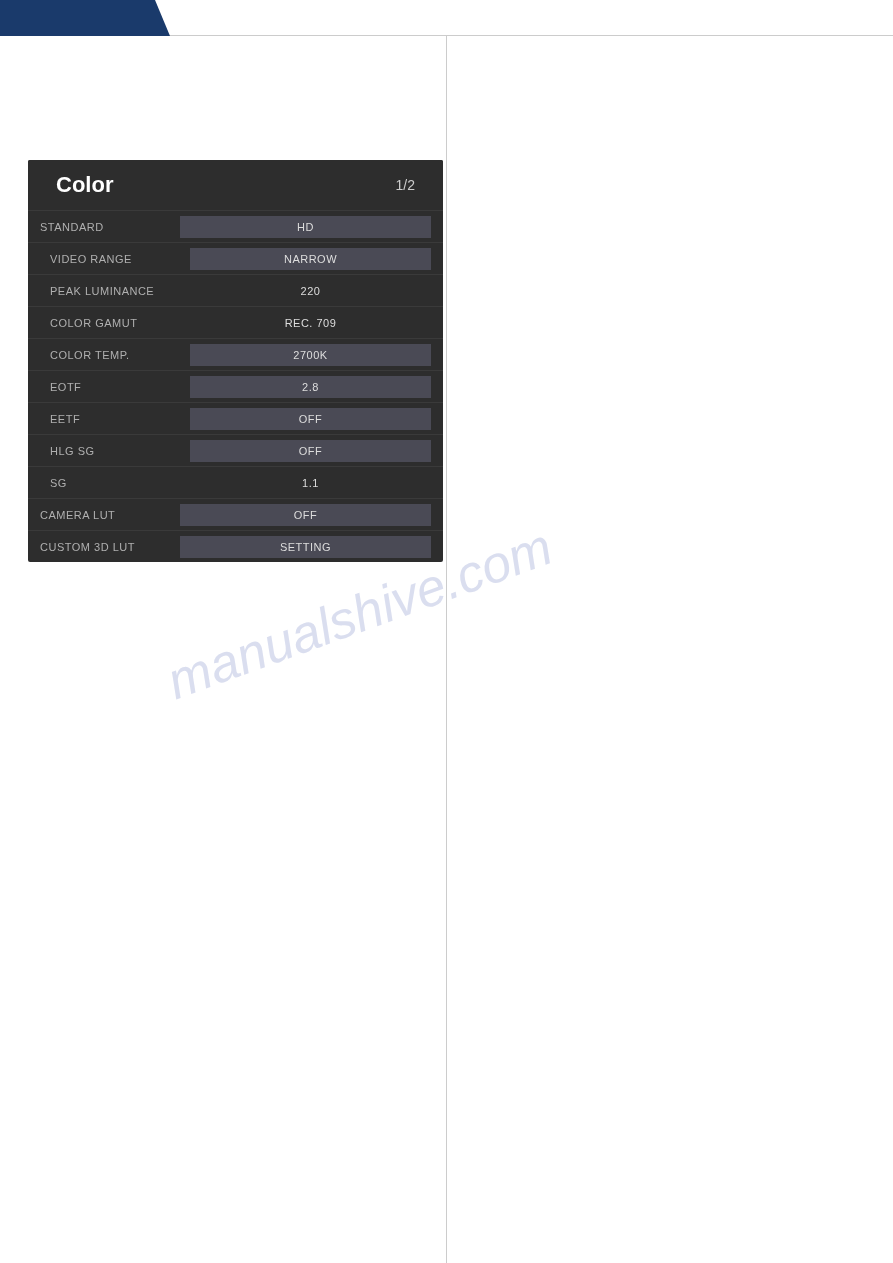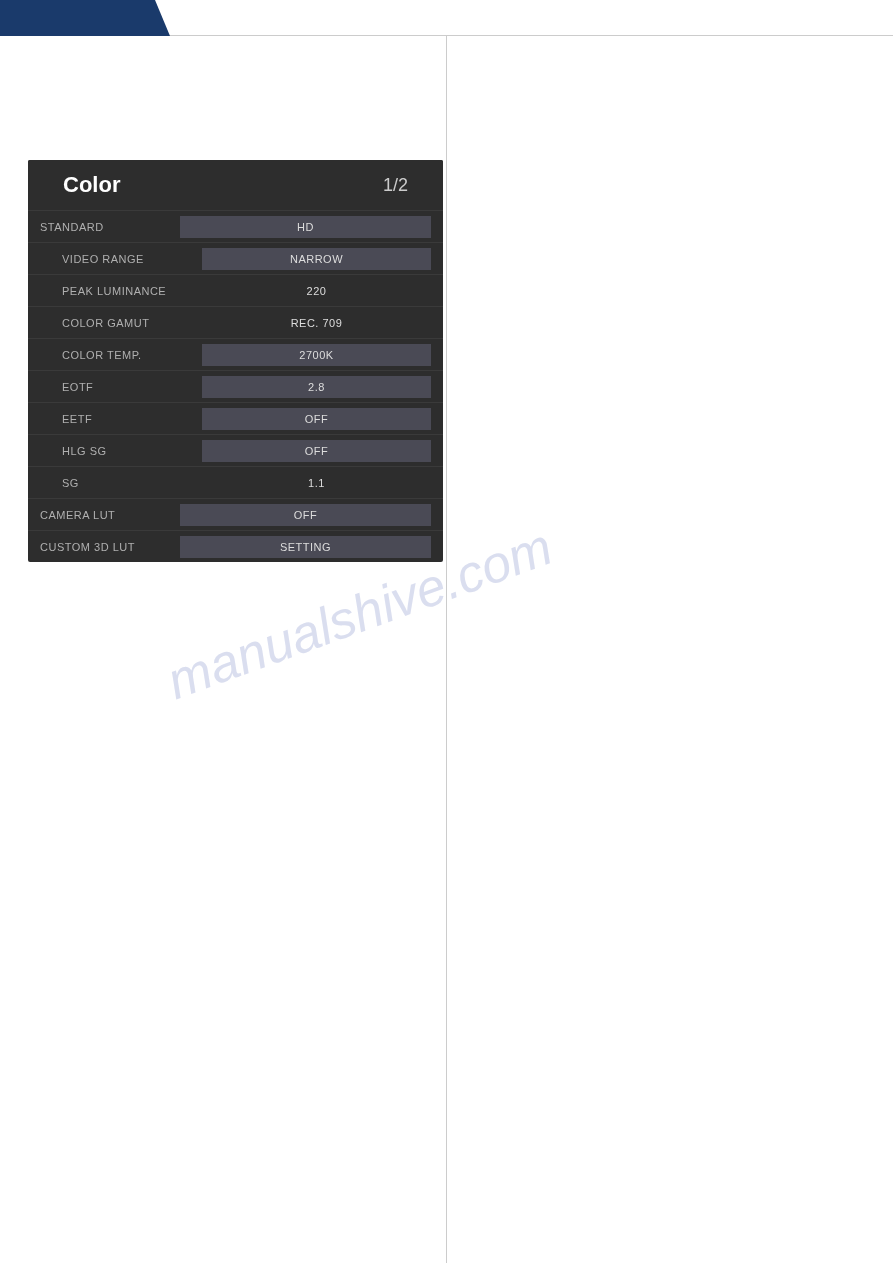--- a/index.html
+++ b/index.html
@@ -55,49 +55,49 @@
       width: 415px;
       background: #2d2d2d;
       border-radius: 2px;
       overflow: hidden;
     }
 
     
     .menu-header {
       display: flex;
       align-items: center;
-      padding: 12px 35px;
+      padding: 12px 28px;
       background: #2d2d2d;
     }
 
     .menu-title {
       color: #ffffff;
       font-size: 22px;
       font-weight: bold;
       font-family: Arial, sans-serif;
       flex: 1;
     }
 
     .menu-page {
       color: #cccccc;
-      font-size: 18px;
+      font-size: 14px;
       font-family: Arial, sans-serif;
     }
 
     
     .menu-row {
       display: flex;
       align-items: center;
       padding: 0 12px;
       height: 32px;
       border-top: 1px solid #3a3a3a;
     }
 
     .menu-row.indent {
-      padding-left: 34px;
+      padding-left: 22px;
     }
 
     .menu-label {
       color: #b0b0b0;
       font-size: 11px;
       font-family: Arial, sans-serif;
       letter-spacing: 0.5px;
       flex: 0 0 140px;
       text-transform: uppercase;
     }

